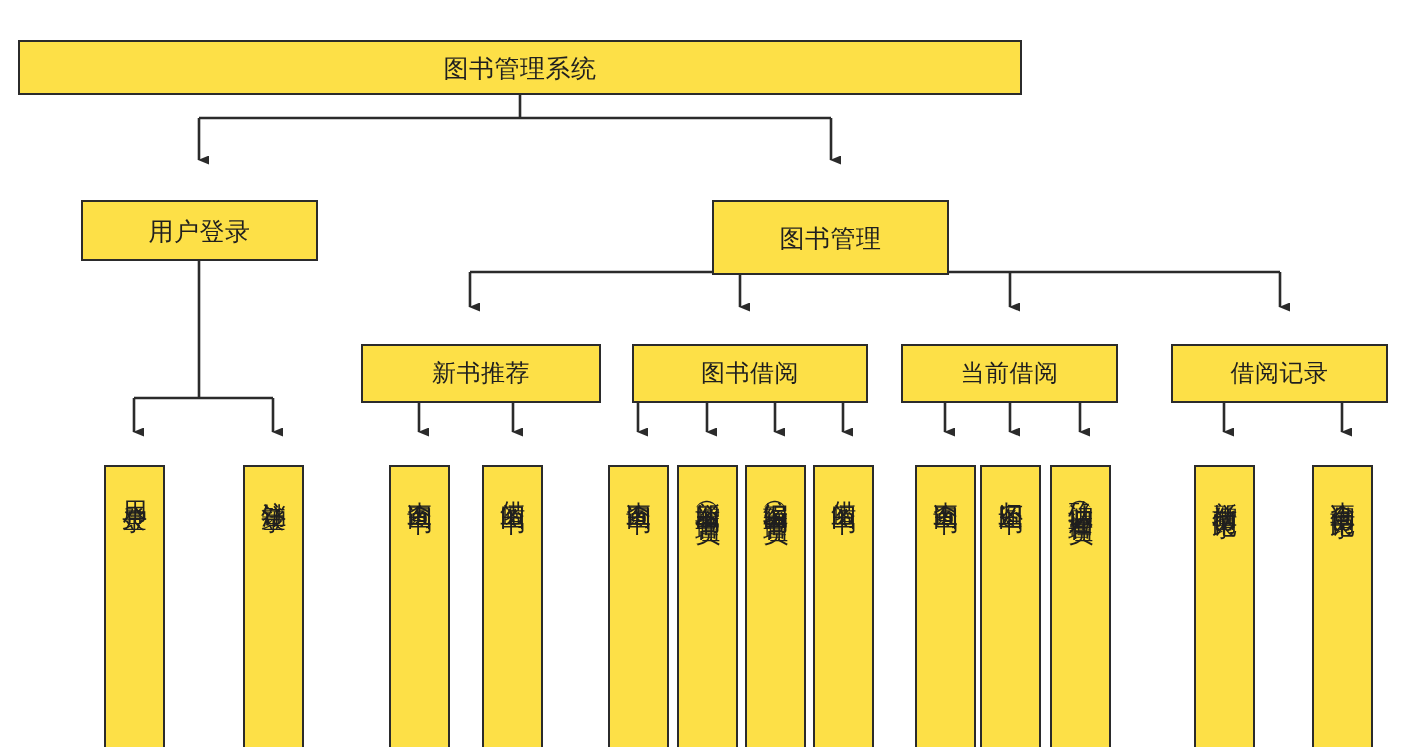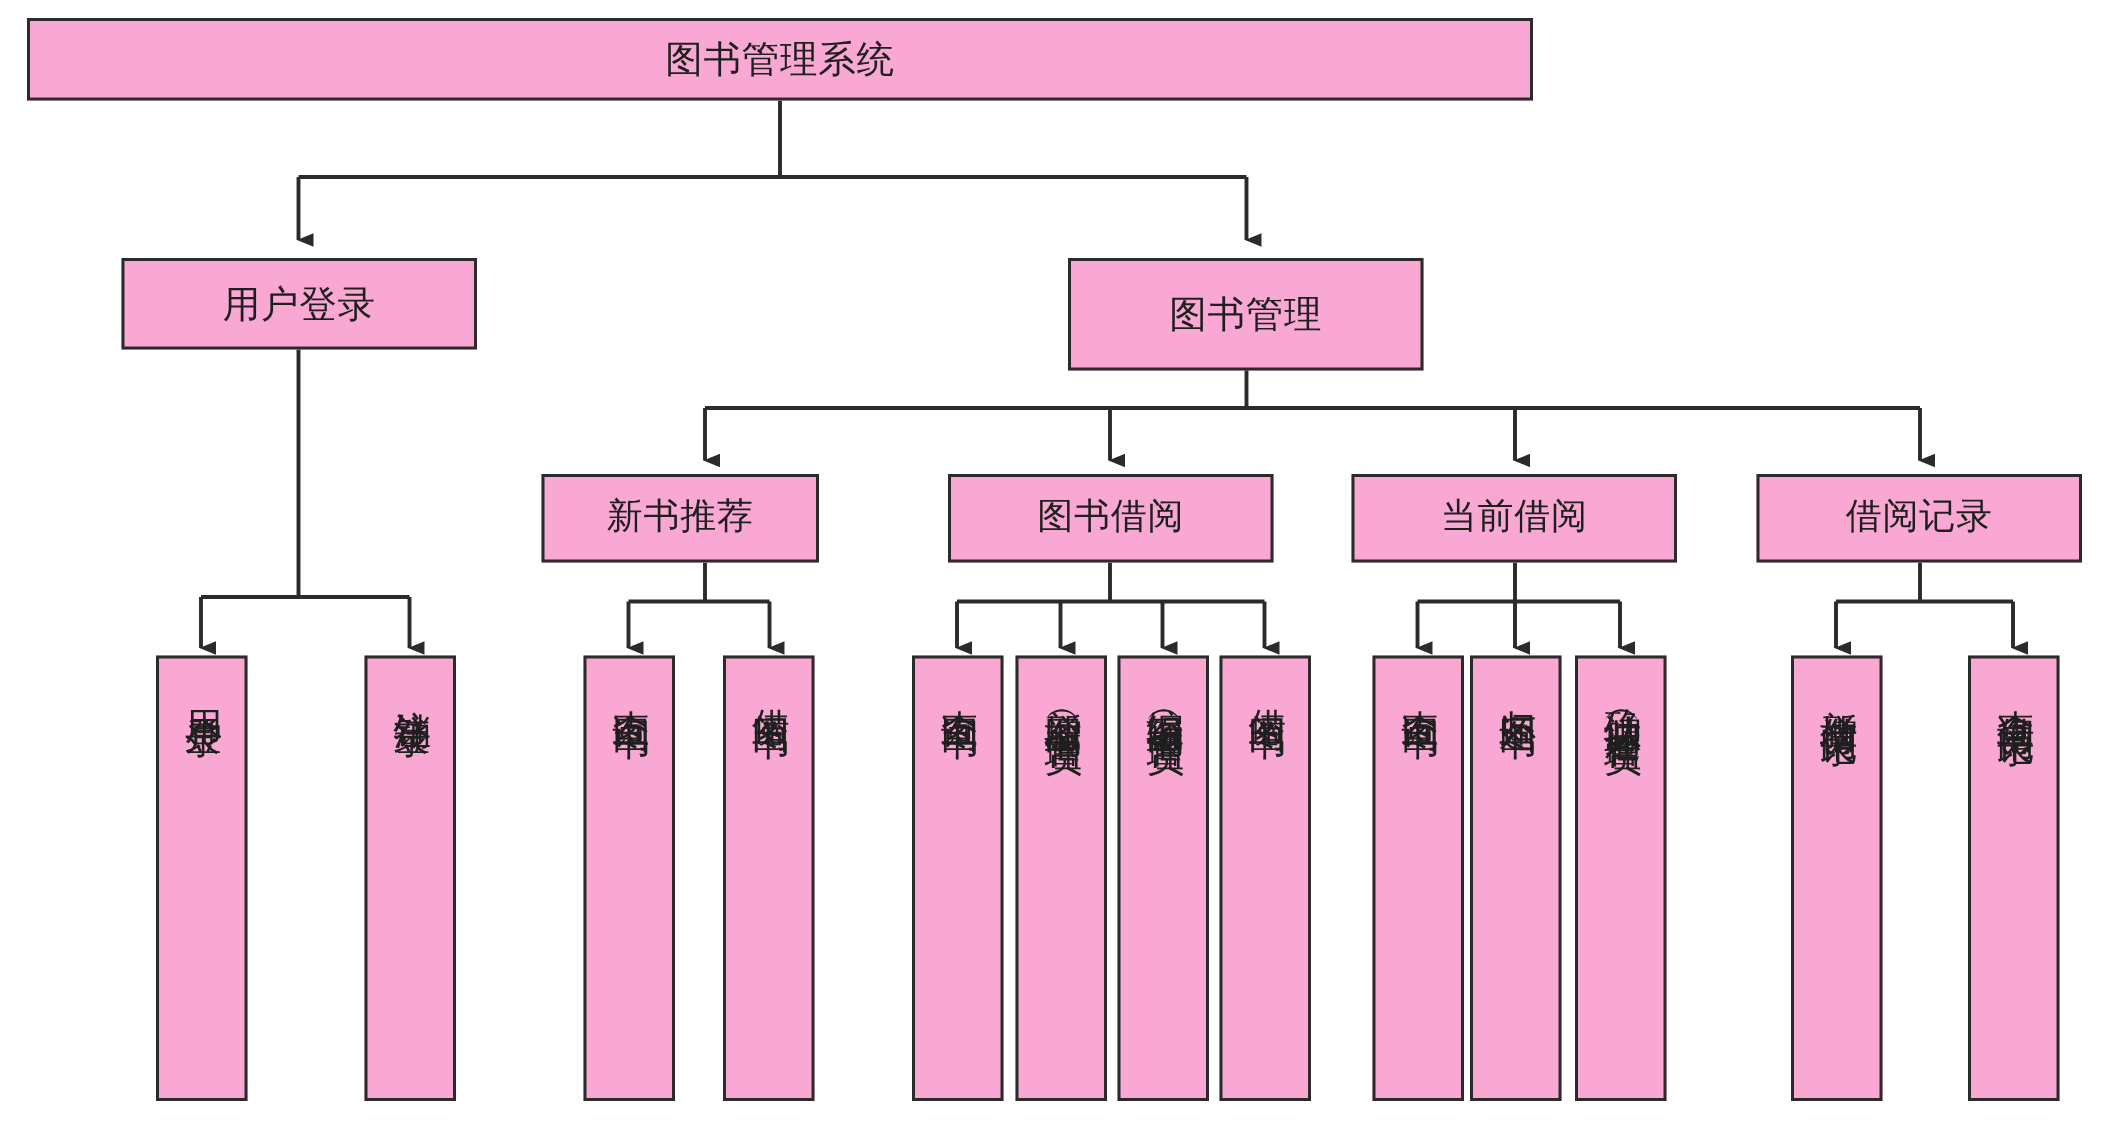--- a/index.html
+++ b/index.html
@@ -22,26 +22,27 @@
     position: absolute;
     left: 0;
     top: 0;
     width: 1405px;
     height: 747px;
     pointer-events: none;
   }
   .node {
     position: absolute;
     box-sizing: border-box;
-    background: #f9a8d4;
+    background: #fde047;
     border: 2.5px solid #2b2b2b;
     display: flex;
     align-items: center;
     justify-content: center;
     text-align: right;
+    margin-top: 28px;
   }
   .node .lbl {
     display: block;
     line-height: 1.12;
     letter-spacing: 0.5px;
     color: #1f1f1f;
   }
   
   .node.root { }
   .node.root .lbl { font-size: 25px; }
@@ -130,24 +131,24 @@
     <span class="lbl">图书管理系统</span>
   </div>
 
   <div class="node lvl1" style="left:81px; top:172px; width:237px; height:61px;">
     <span class="lbl">用户登录</span>
   </div>
   <div class="node lvl1" style="left:712px; top:172px; width:237px; height:75px;">
     <span class="lbl">图书管理</span>
   </div>
 
-  <div class="node lvl2" style="left:361px; top:316px; width:185px; height:59px;">
+  <div class="node lvl2" style="left:361px; top:316px; width:240px; height:59px;">
     <span class="lbl">新书推荐</span>
   </div>
-  <div class="node lvl2" style="left:632px; top:316px; width:217px; height:59px;">
+  <div class="node lvl2" style="left:632px; top:316px; width:236px; height:59px;">
     <span class="lbl">图书借阅</span>
   </div>
   <div class="node lvl2" style="left:1171px; top:316px; width:217px; height:59px;">
     <span class="lbl">借阅记录</span>
   </div>
   <div class="node lvl2" style="left:901px; top:316px; width:217px; height:59px;">
     <span class="lbl">当前借阅</span>
   </div>
 
   <div class="node leaf" style="left:104px; top:437px; width:61px; height:297px;">

